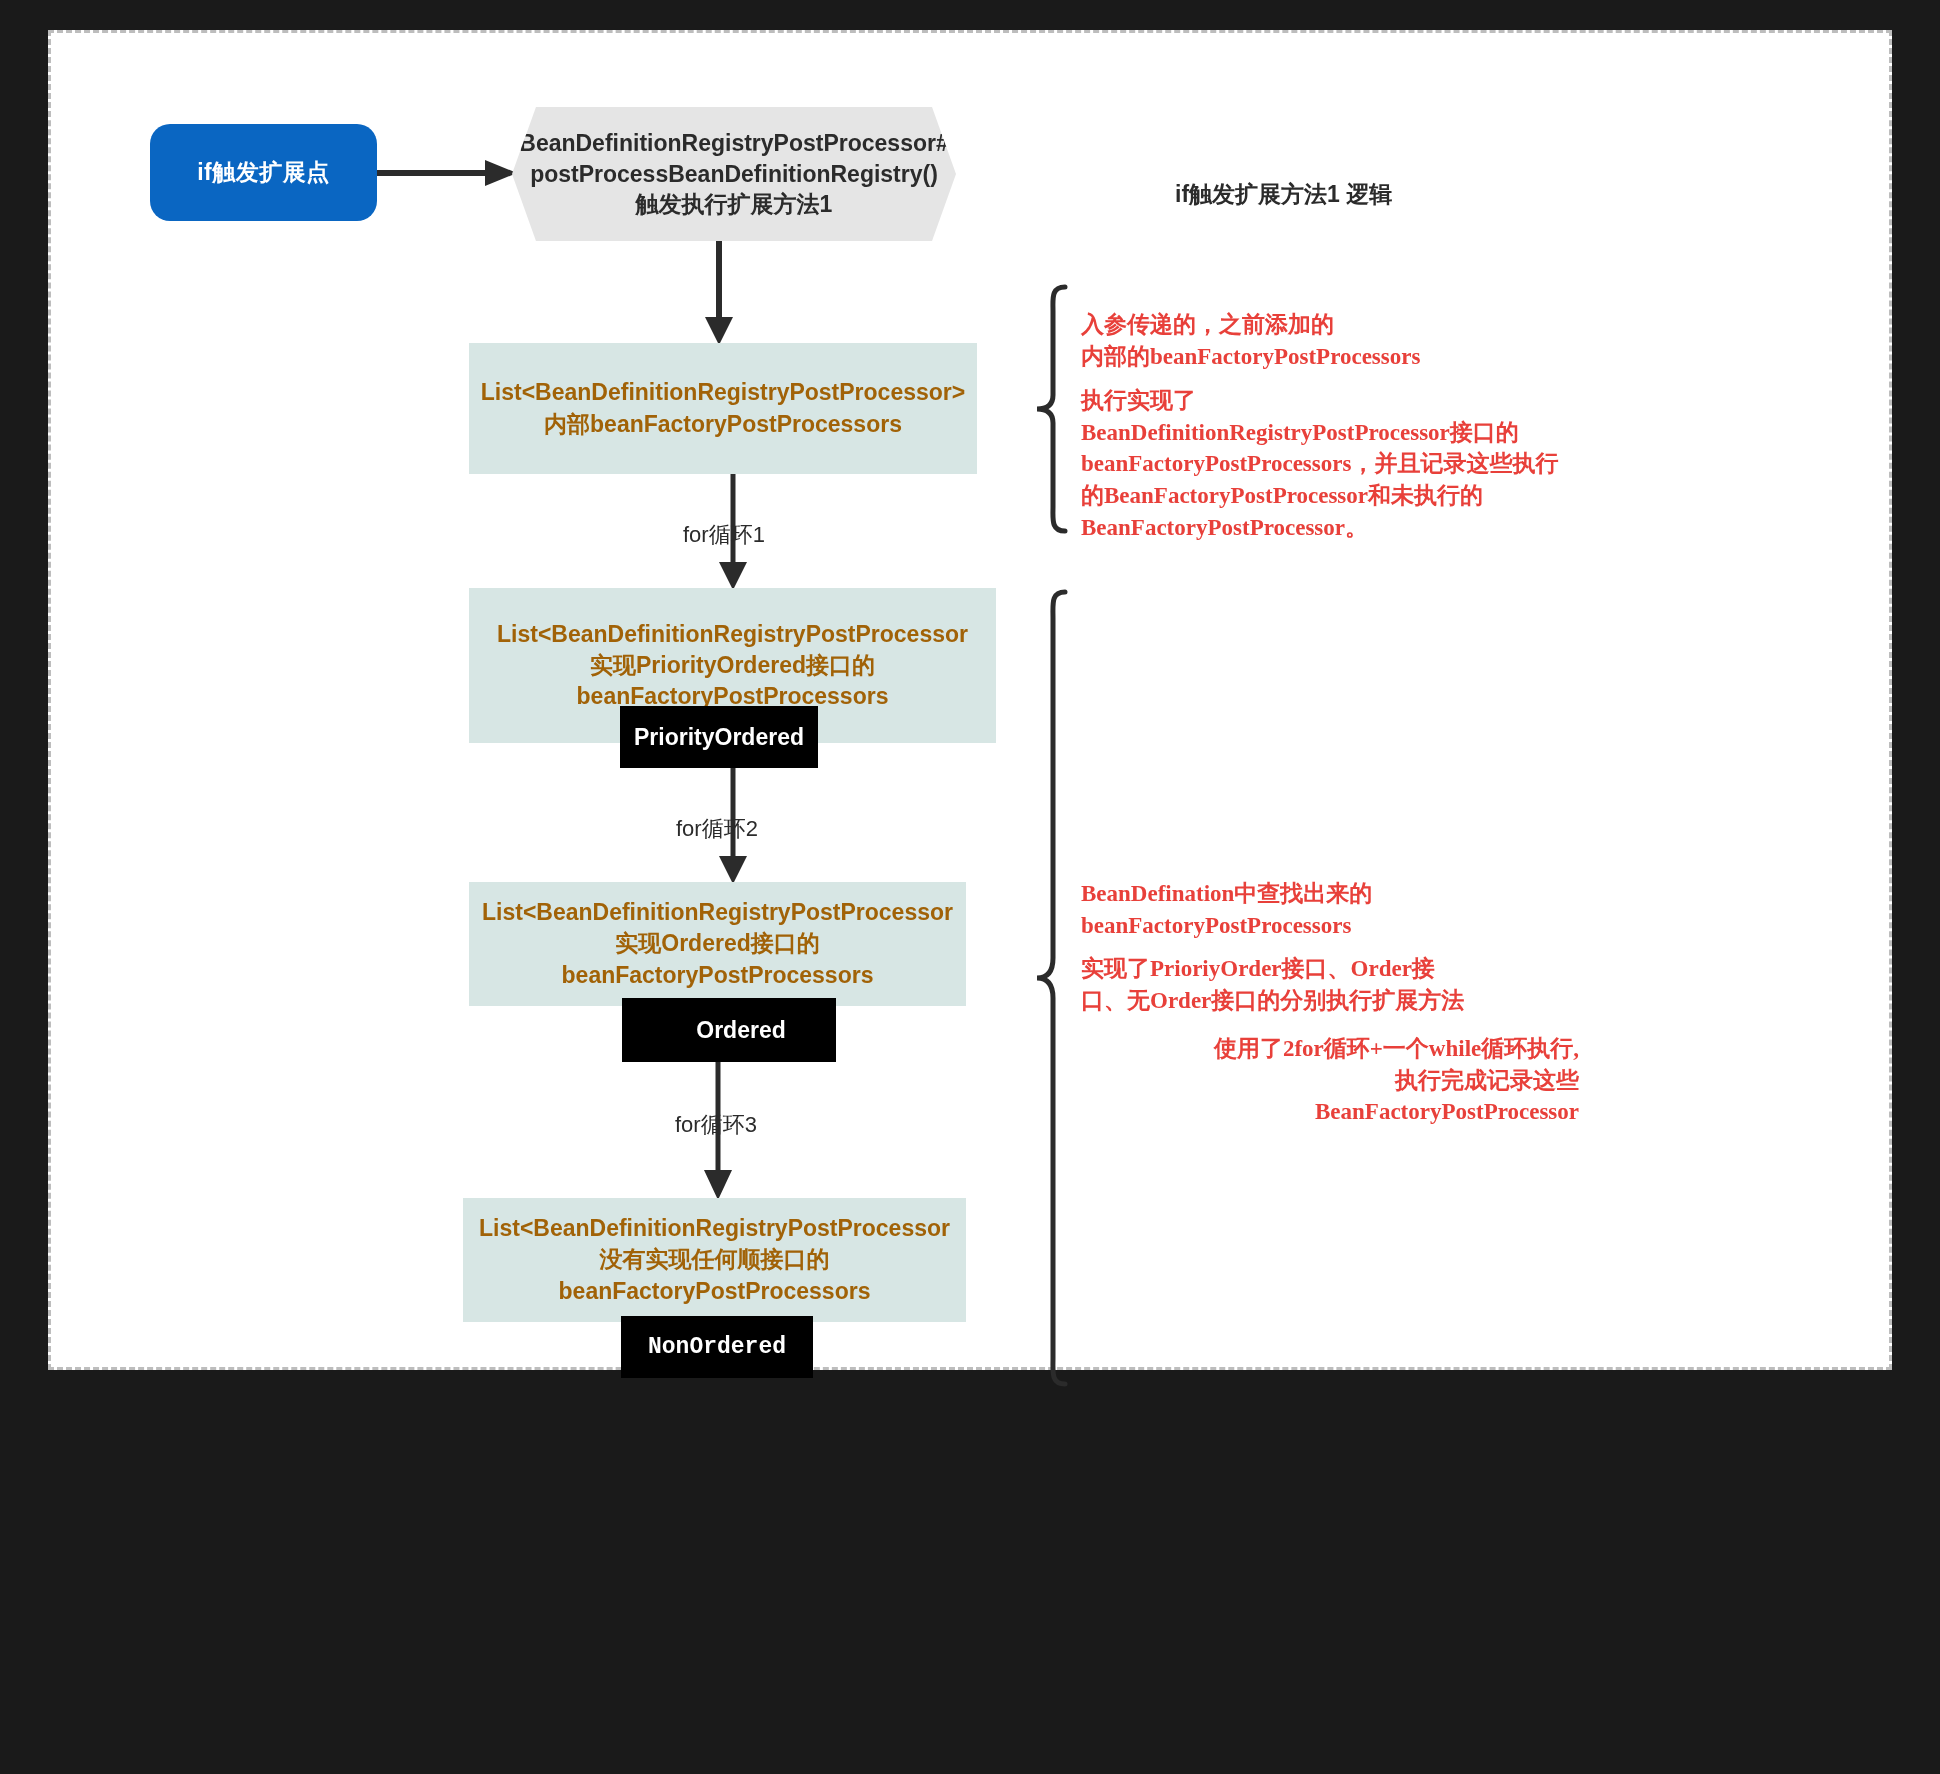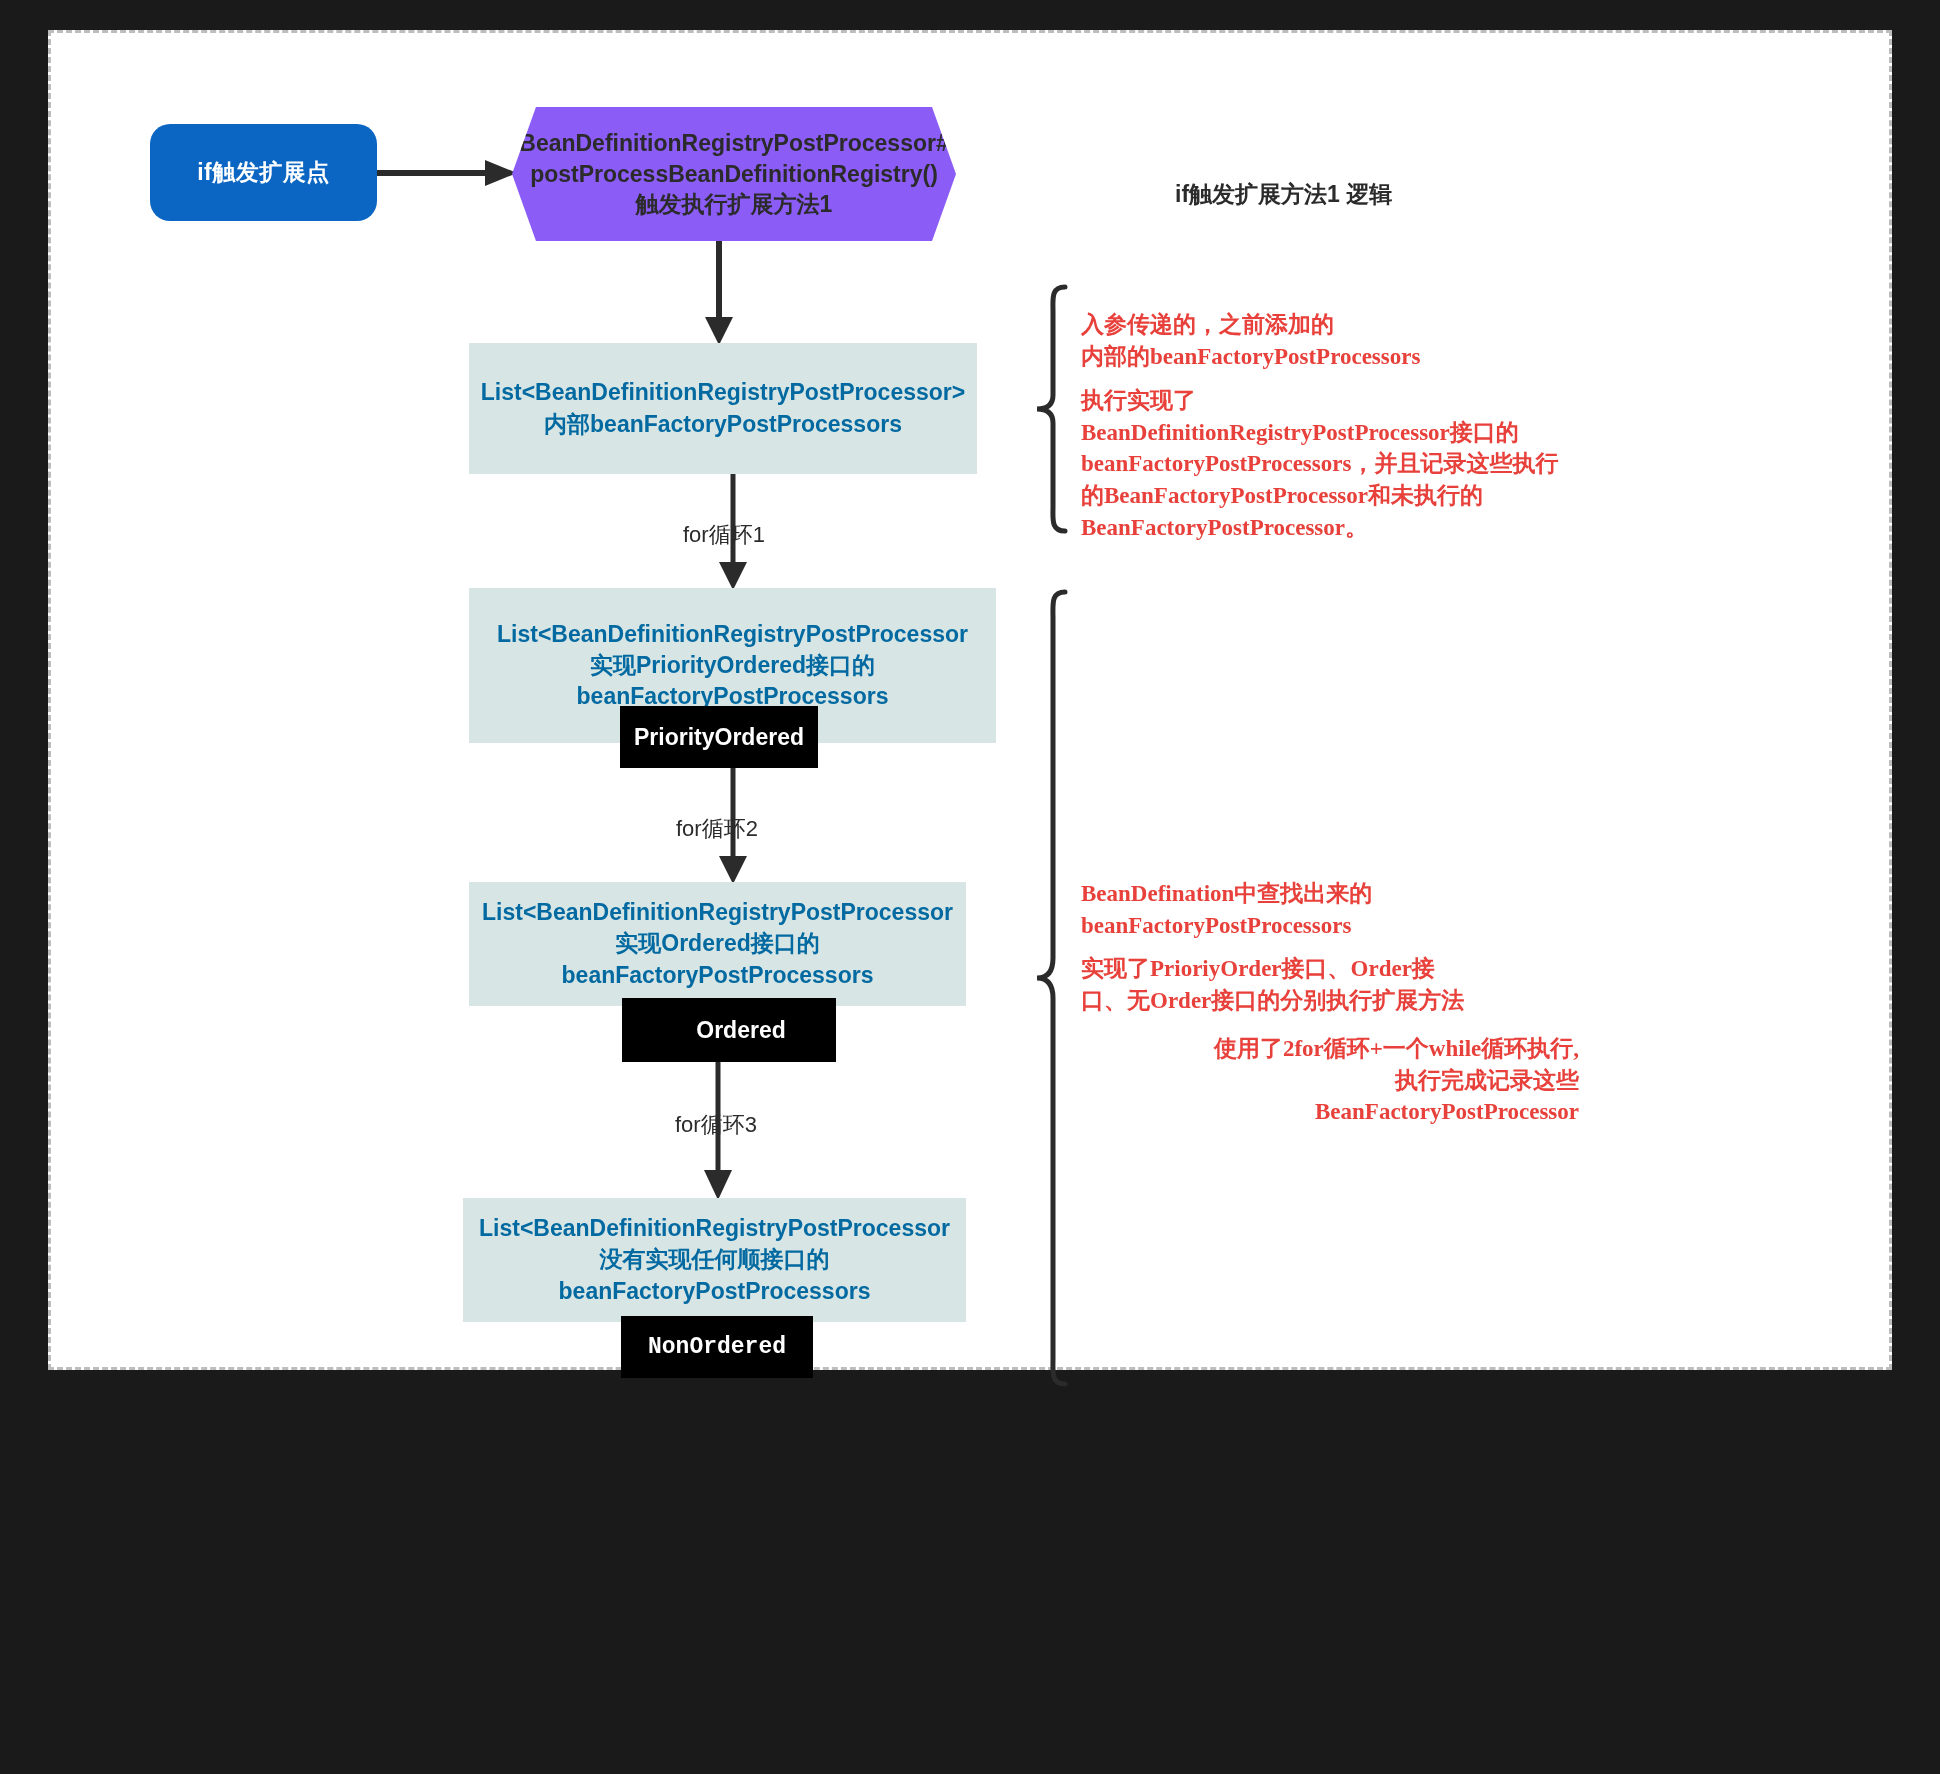--- a/index.html
+++ b/index.html
@@ -25,36 +25,36 @@
     background:#0a66c2;
     display:flex;align-items:center;justify-content:center;
     color:#ffffff;font-weight:bold;font-size:23px;
     letter-spacing:0.5px;
     border-radius:20px;
   }
 
   
   #hexagon{
     left:461px;top:74px;width:444px;height:134px;
-    background:#8b5cf6;
+    background:#e5e5e5;
     clip-path:polygon(5.4% 0%, 94.6% 0%, 100% 50%, 94.6% 100%, 5.4% 100%, 0% 50%);
     display:flex;flex-direction:column;align-items:center;justify-content:center;
     color:#2b2b2b;font-weight:bold;font-size:23px;line-height:1.33;
     text-align:center;
   }
   #hexagon span{display:block;}
 
   
   #start-arrow{left:326px;top:125px;width:140px;height:30px;}
 
   
   .proc{
     background:#d7e6e4;
     display:flex;flex-direction:column;align-items:center;justify-content:center;
-    color:#0369a1;font-weight:bold;font-size:23px;line-height:1.36;
+    color:#a16207;font-weight:bold;font-size:23px;line-height:1.36;
     text-align:center;
   }
   .proc span{display:block;}
   #box1{left:418px;top:310px;width:508px;height:131px;}
   #box2{left:418px;top:555px;width:527px;height:155px;}
   #box3{left:418px;top:849px;width:497px;height:124px;}
   #box4{left:412px;top:1165px;width:503px;height:124px;}
 
   
   .badge{

